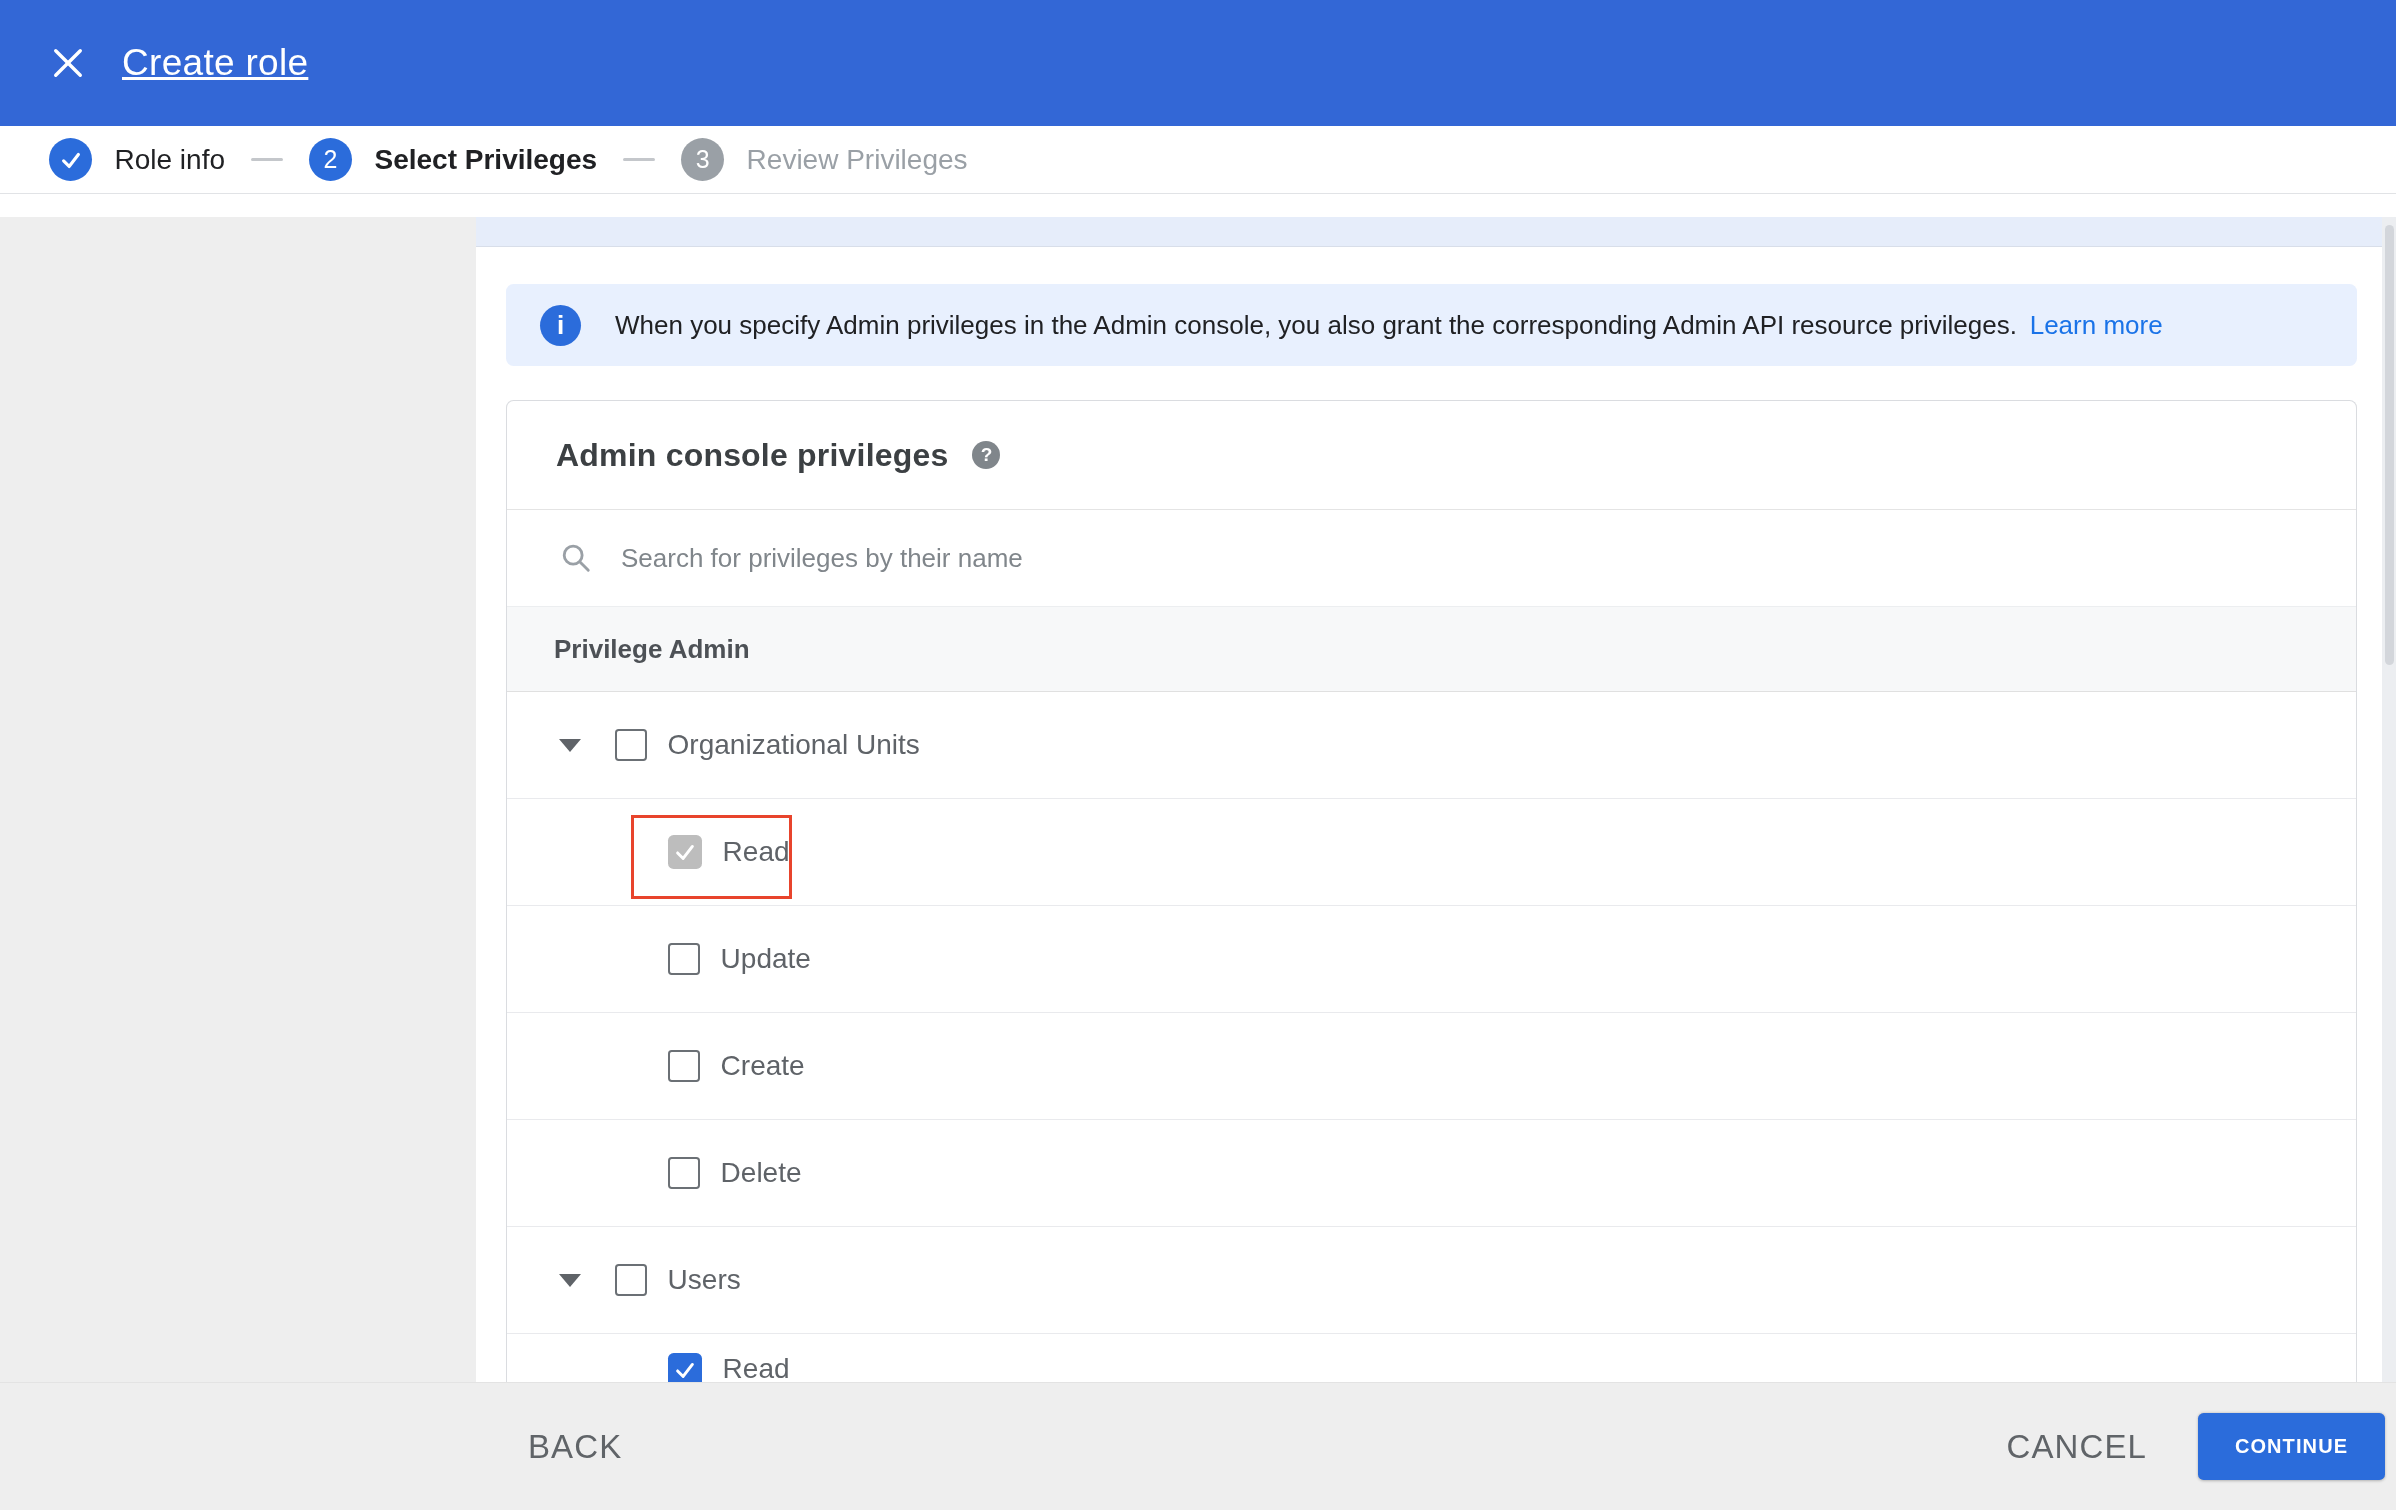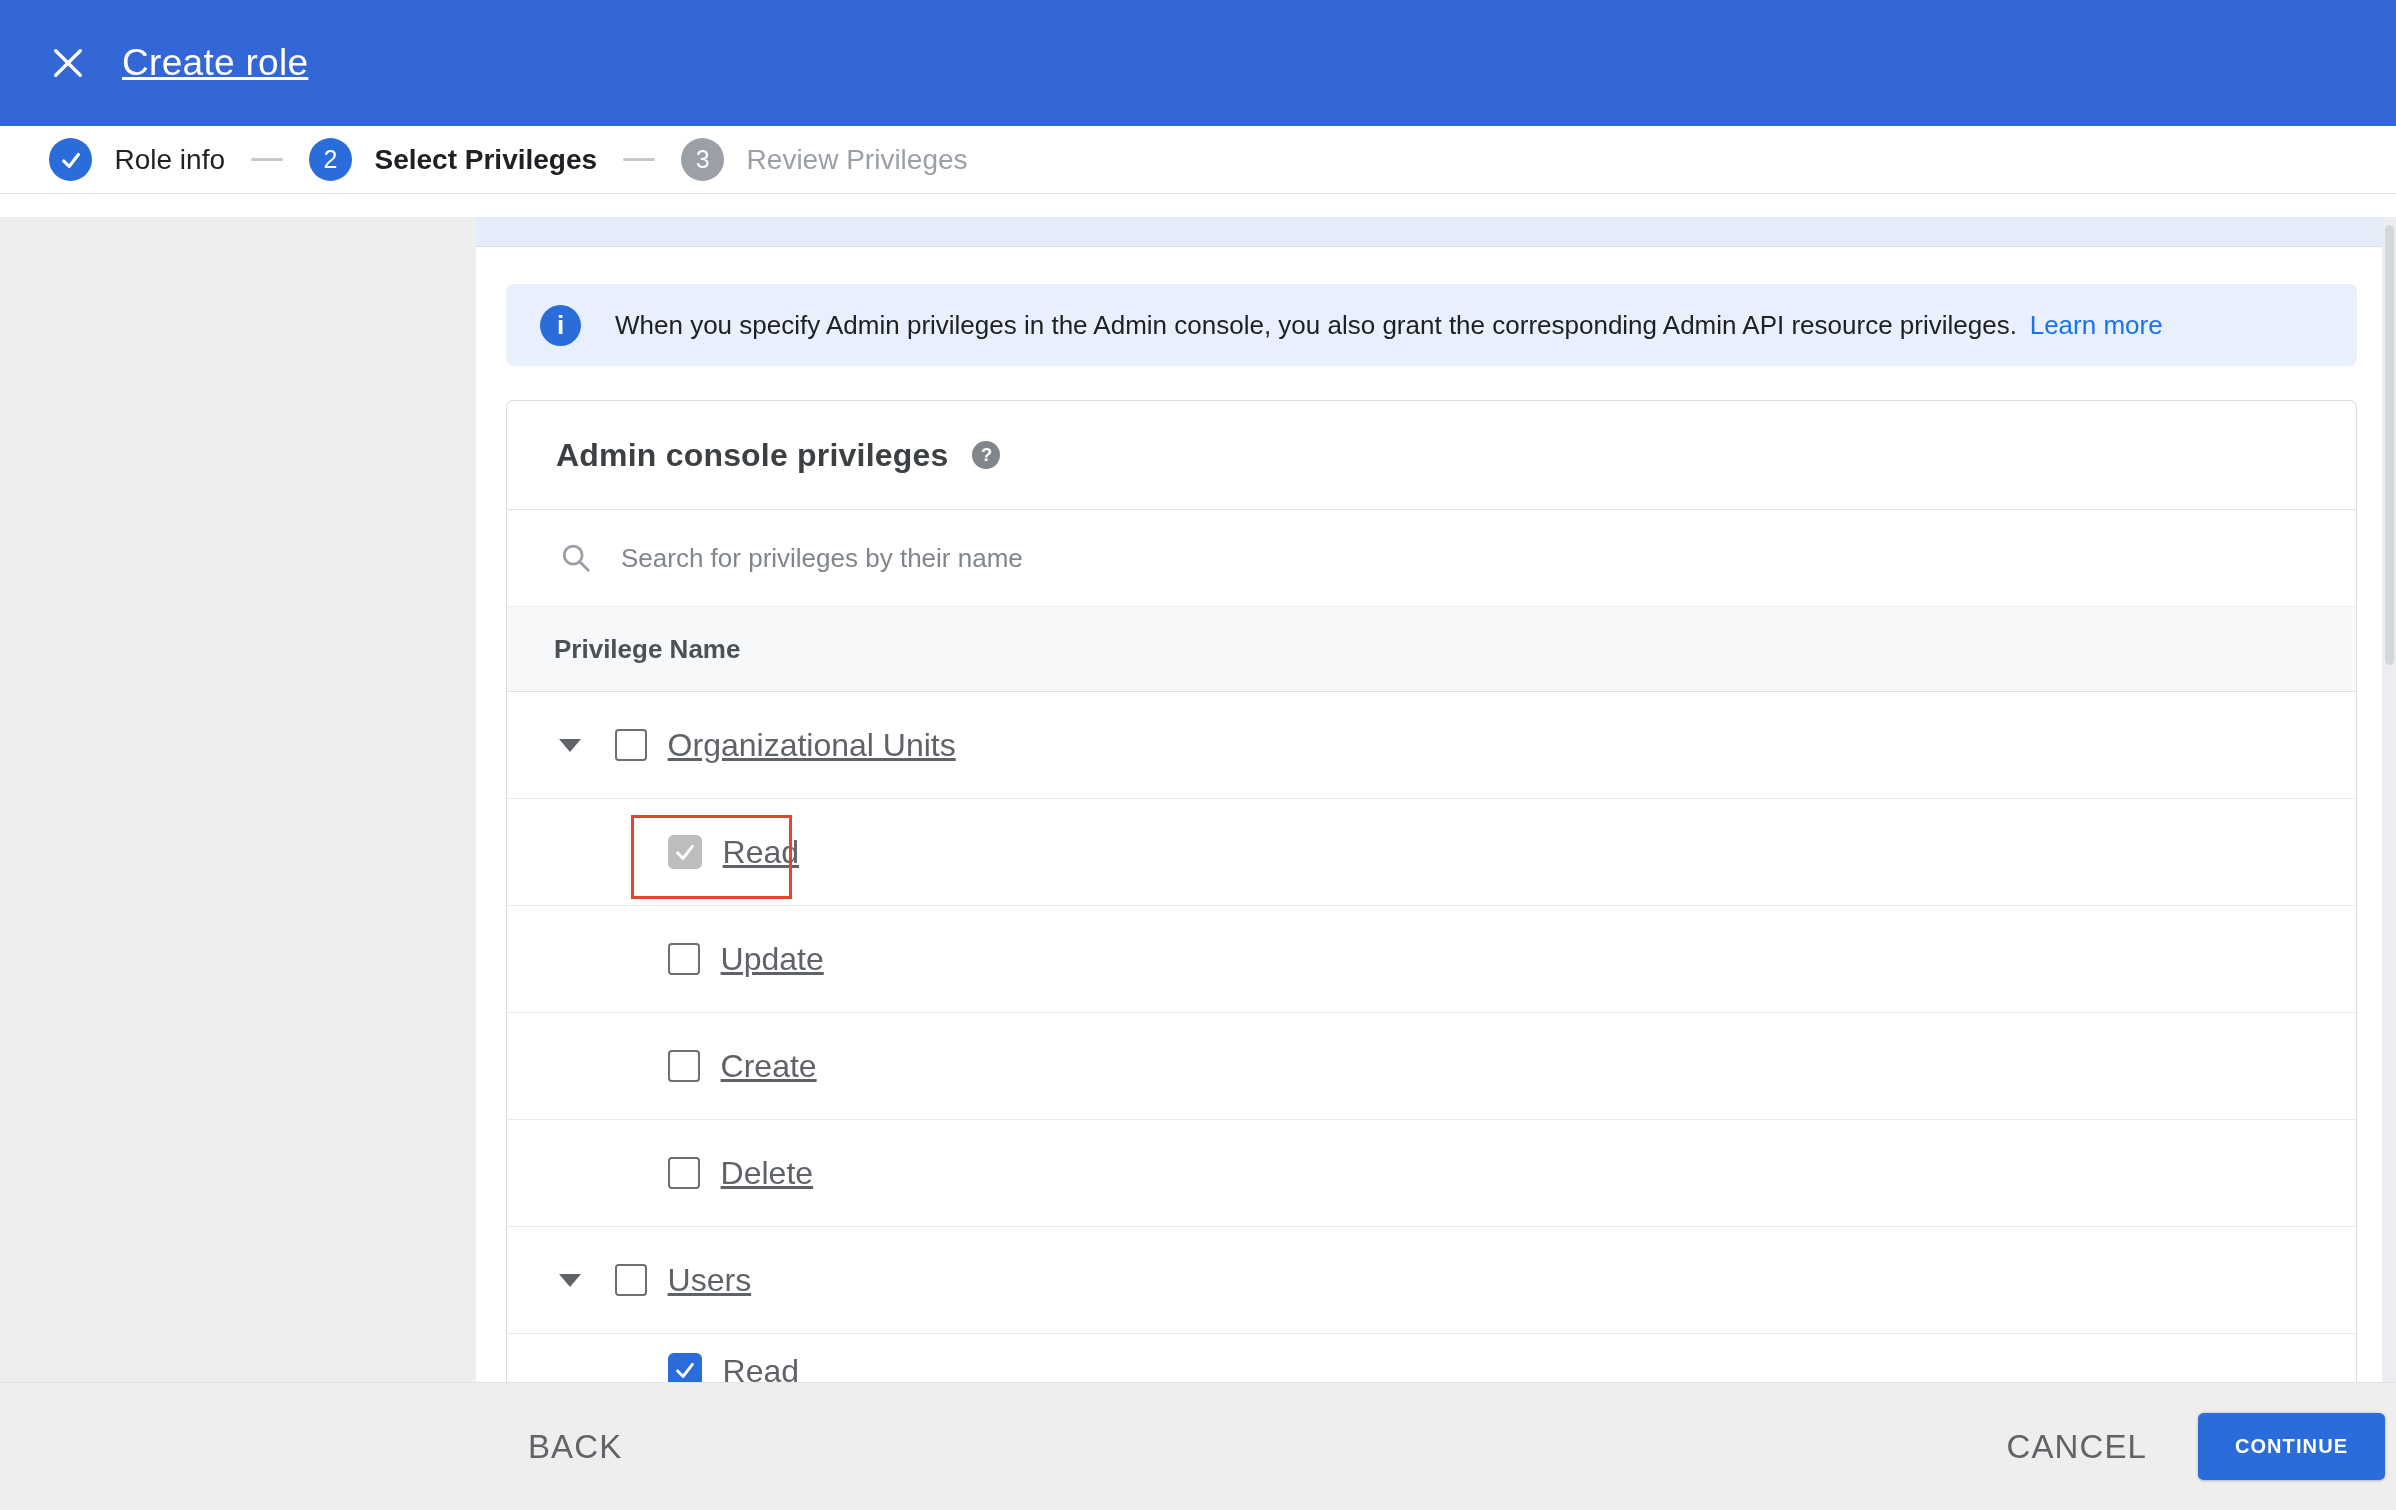--- a/index.html
+++ b/index.html
@@ -86,21 +86,21 @@
   .prow--clipped { align-items:flex-start; padding-top:19px; border-bottom:none; }
   .tri {
     width:0; height:0; flex:none; cursor:pointer;
     border-left:11.2px solid transparent; border-right:11.2px solid transparent; border-top:13px solid #5f6368;
     margin-right:34px;
   }
   .cb { width:32px; height:32px; flex:none; border:2.8px solid #6b7075; border-radius:3.7px; background:#fff; cursor:pointer; }
   .cb--checked { width:34px; height:34px; border:none; border-radius:5.6px; display:flex; align-items:center; justify-content:center; }
   .cb--gray { background:#bdbdbd; }
   .cb--blue { background:#2b6cdb; }
-  .prow-label { margin-left:20.6px; font-size:32px; color:#5f6368;text-decoration:underline; }
+  .prow-label { margin-left:20.6px; font-size:28px; color:#5f6368; }
   .highlight-box { position:absolute; left:124px; top:16px; width:161px; height:84px; border:3.7px solid #e8442c; pointer-events:none; }
 
   
   .footer {
     position:absolute; left:0; top:1382px; width:2397px; height:128px;
     background:#eeeeee; border-top:0.9px solid #e3e3e3; display:flex; align-items:center;
   }
   .text-btn { font-size:33px; font-weight:400; color:#606468; letter-spacing:1.1px; cursor:pointer; background:none; border:none; font-family:"Liberation Sans", sans-serif; }
   .back-btn { margin-left:528px; }
   .footer-right { margin-left:auto; display:flex; align-items:center; margin-right:12px; }
@@ -168,21 +168,21 @@
       </div>
 
       <div class="search-row">
         <svg width="34" height="34" viewBox="0 0 36 36">
           <circle cx="15" cy="15" r="9.5" fill="none" stroke="#9aa0a6" stroke-width="3"></circle>
           <line x1="22.5" y1="22.5" x2="31" y2="31" stroke="#9aa0a6" stroke-width="3" stroke-linecap="round"></line>
         </svg>
         <input class="search-input" type="text" placeholder="Search for privileges by their name" style="">
       </div>
 
-      <div class="table-colheader">Privilege Name</div>
+      <div class="table-colheader">Privilege Admin</div>
 
       <div class="prow prow--parent">
         <div class="tri"></div>
         <div class="cb"></div>
         <div class="prow-label">Organizational Units</div>
       </div>
 
       <div class="prow prow--child">
         <div class="highlight-box"></div>
         <div class="cb cb--checked cb--gray">

